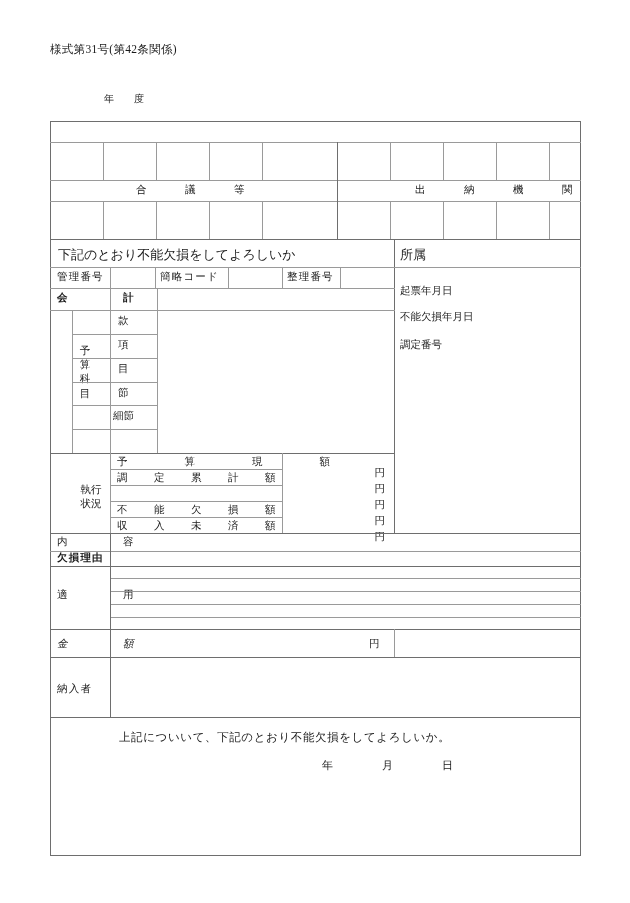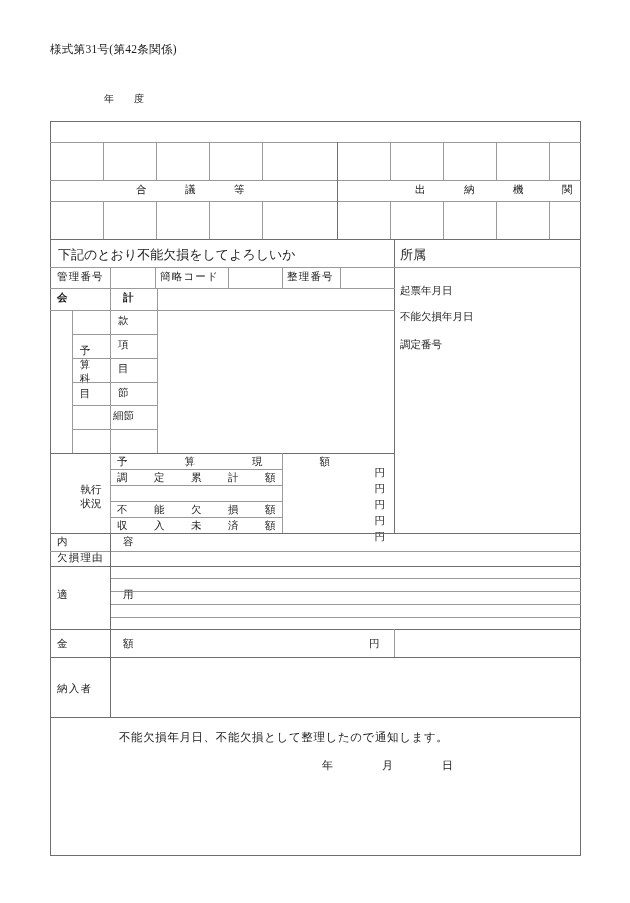--- a/index.html
+++ b/index.html
@@ -190,35 +190,35 @@
   <div class="cell-label" style="left:117px; top:521px; letter-spacing:8px;">収　入　未　済　額</div>
 
   <div class="yen-col" style="left:355px; top:465px; width:30px;">円<br>円<br>円<br>円<br>円</div>
 
   <div class="ln h dark" style="left:50px; top:533px; width:531px;"></div>
 
   <div class="ln h" style="left:50px; top:551px; width:531px;"></div>
   <div class="cell-label sp4" style="left:57px; top:537px;font-family:Liberation Serif, serif;">内　　容</div>
 
   <div class="ln h dark" style="left:50px; top:566px; width:531px;"></div>
-  <div class="cell-label sp1" style="left:57px; top:553px;">欠損理由</div>
+  <div class="cell-label sp1" style="left:57px; top:553px;font-weight:bold;">欠損理由</div>
 
   <div class="cell-label sp4" style="left:57px; top:590px;">適　　用</div>
   <div class="ln h" style="left:110px; top:578px; width:471px;"></div>
   <div class="ln h" style="left:110px; top:591px; width:471px;"></div>
   <div class="ln h" style="left:110px; top:604px; width:471px;"></div>
   <div class="ln h" style="left:110px; top:617px; width:471px;"></div>
   <div class="ln h dark" style="left:50px; top:629px; width:531px;"></div>
 
-  <div class="cell-label sp4" style="left:57px; top:639px;">金　　額</div>
+  <div class="cell-label sp4" style="left:57px; top:639px;font-style:italic;">金　　額</div>
   <div class="cell-label" style="left:369px; top:639px;">円</div>
   <div class="ln v" style="left:394px; top:629px; height:28px;"></div>
   <div class="ln h dark" style="left:50px; top:657px; width:531px;"></div>
 
   <div class="cell-label sp1" style="left:57px; top:684px;">納入者</div>
   <div class="ln h dark" style="left:50px; top:717px; width:531px;"></div>
 
   <div class="ln v dark" style="left:110px; top:533px; height:184px;"></div>
 
-  <div class="notice-text" style="left:119px; top:730px;">不能欠損年月日、不能欠損として整理したので通知します。</div>
+  <div class="notice-text" style="left:119px; top:730px;">上記についいて、下記のとおり不能欠損をしてよろしいか。</div>
   <div class="notice-date" style="left:322px; top:758px;">年　　　　月　　　　日</div>
 
 </div>
 
 </body></html>

